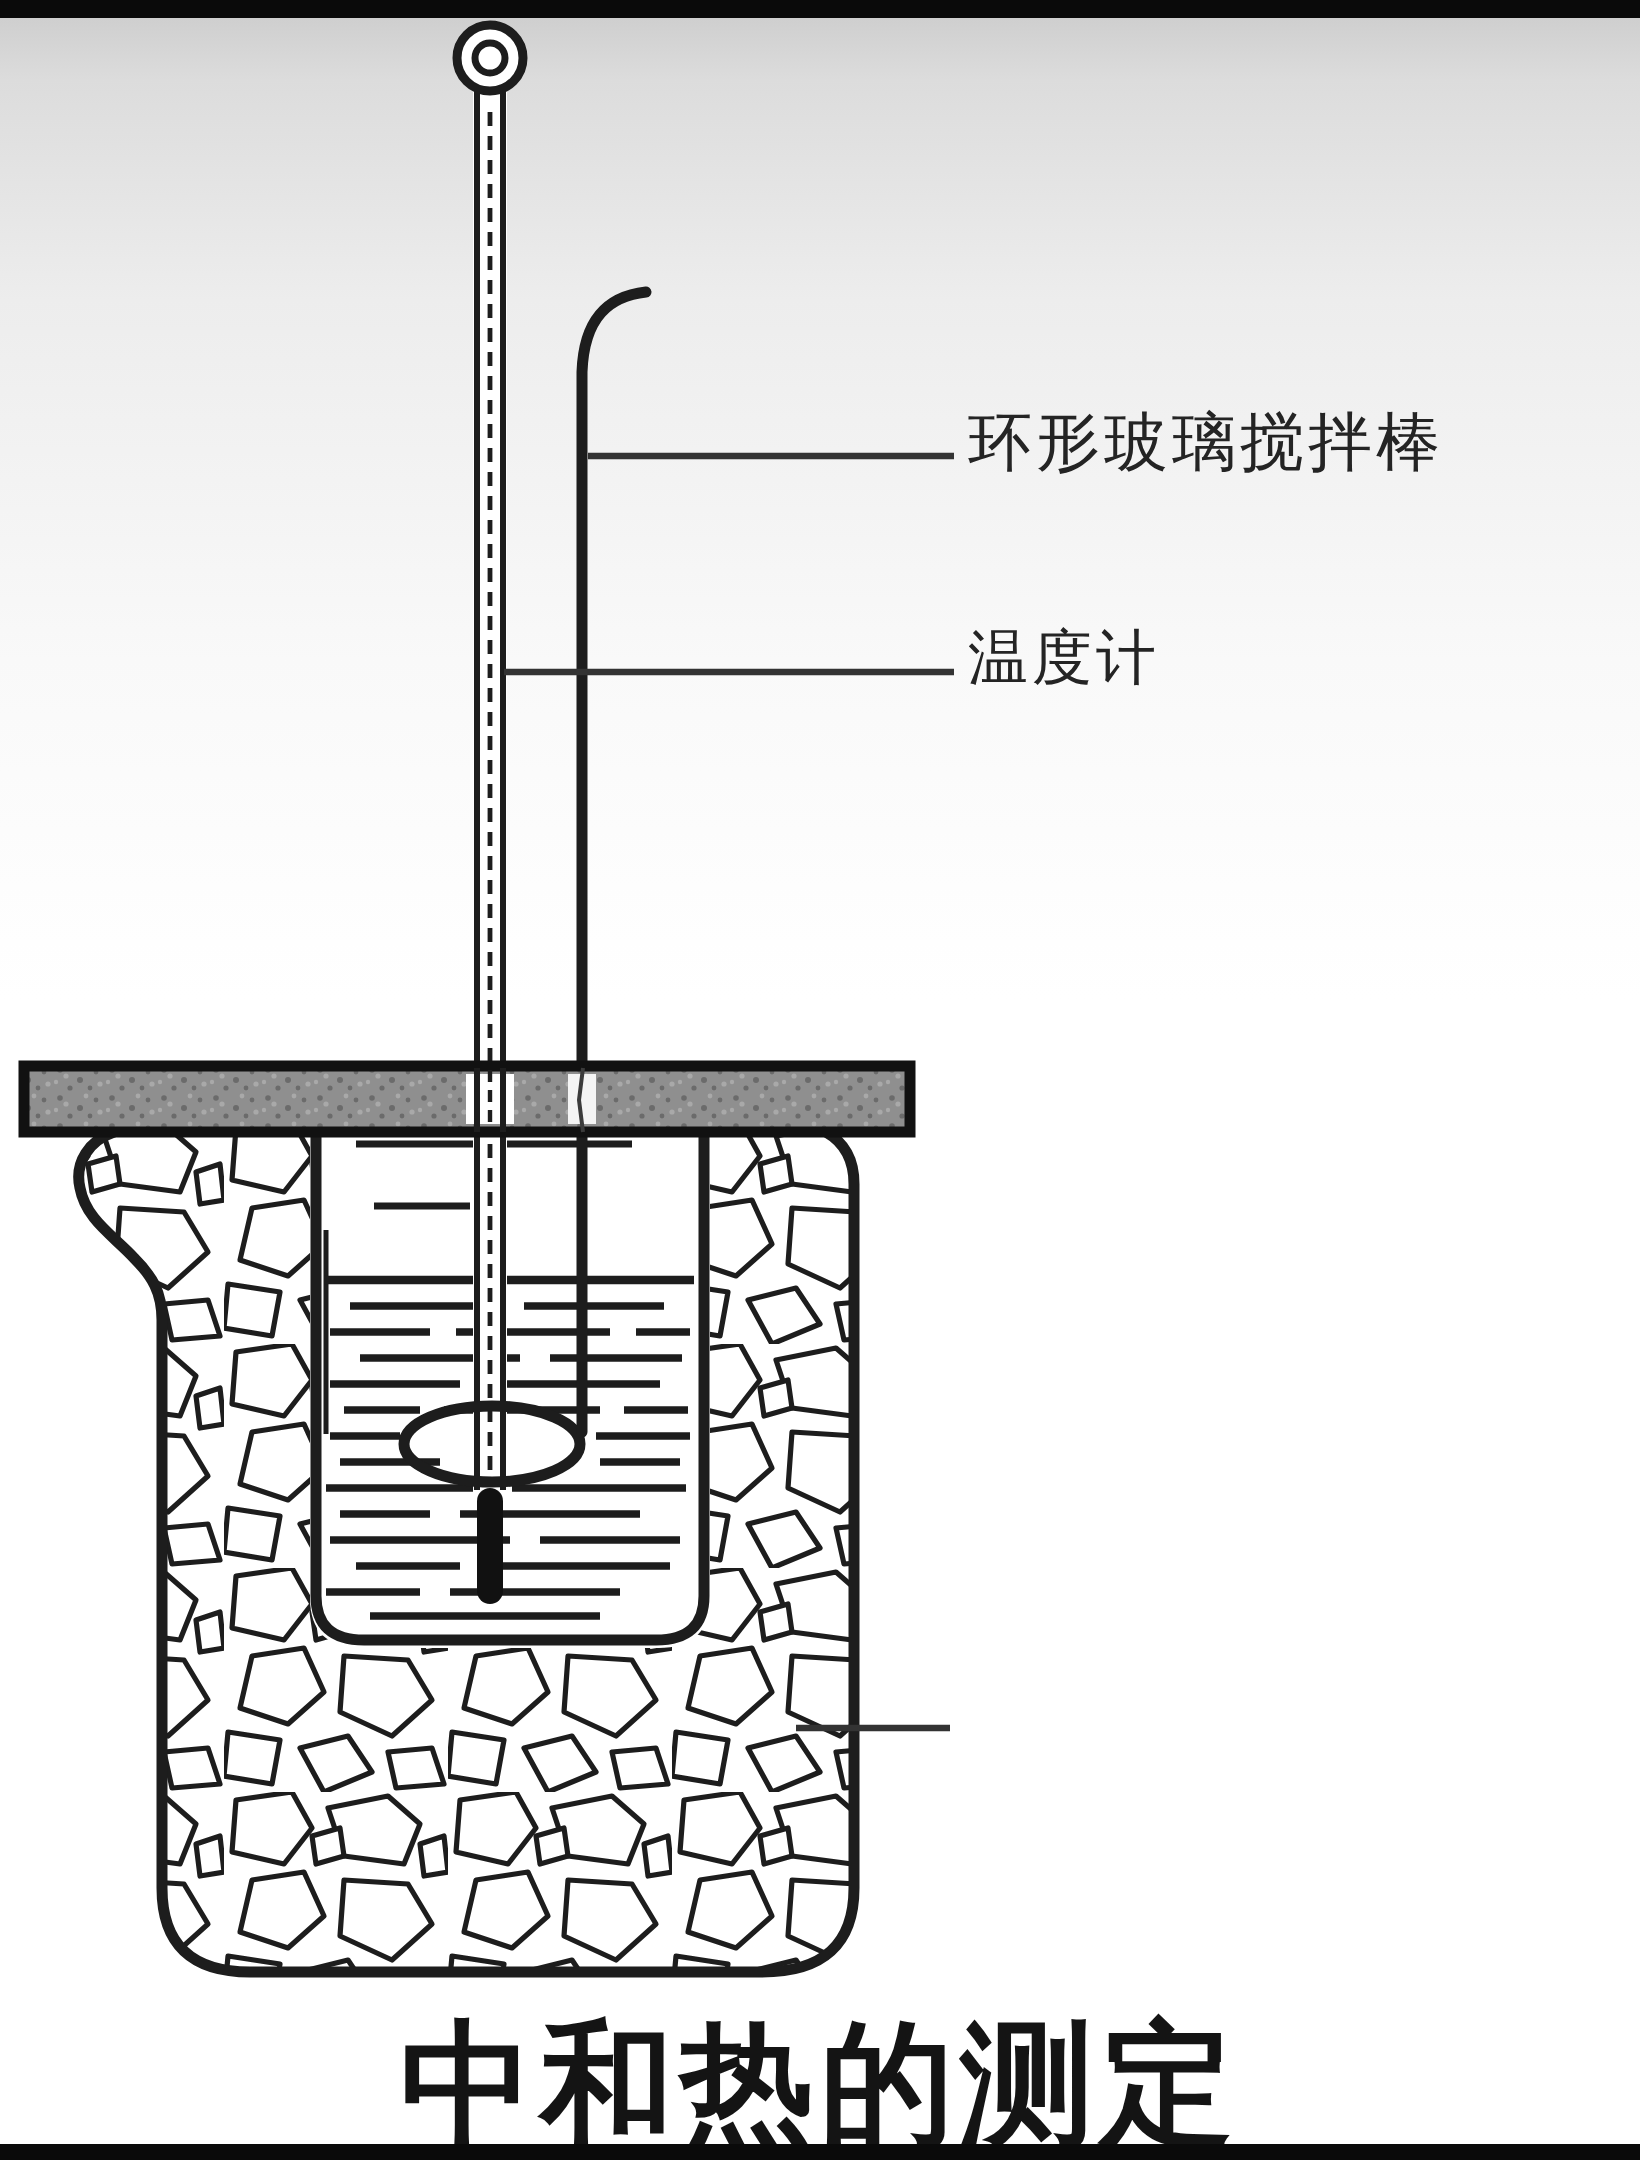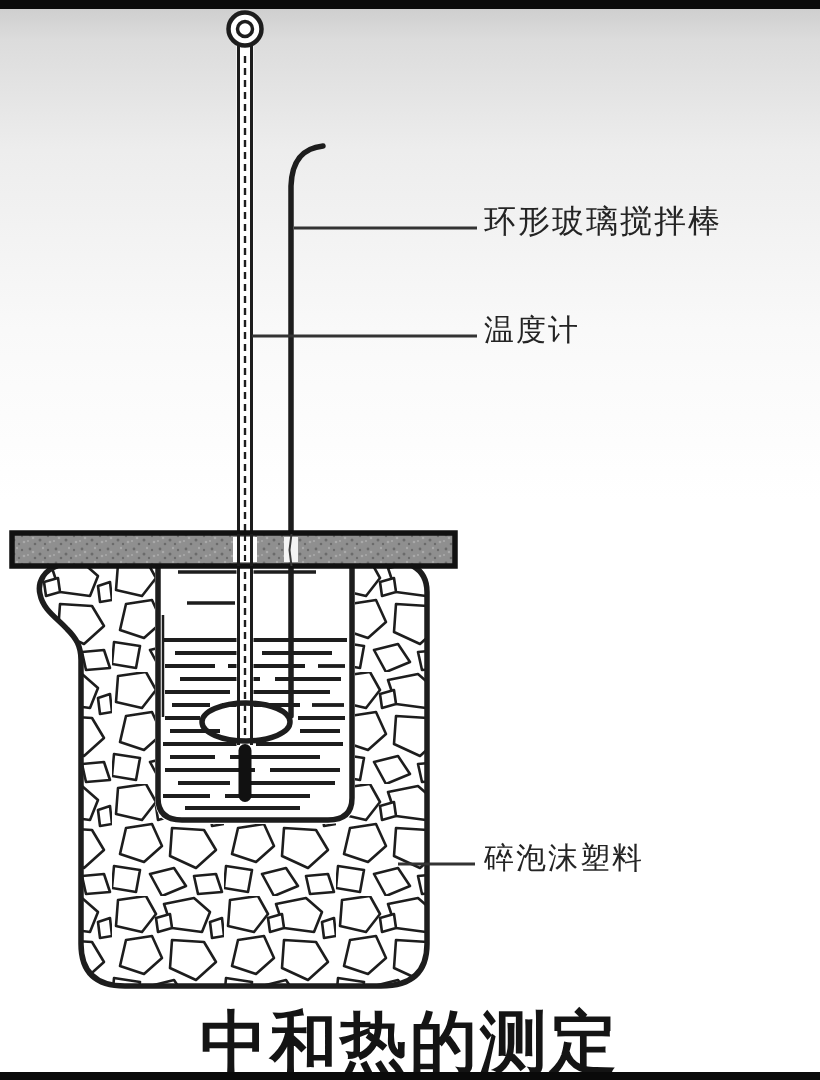--- a/index.html
+++ b/index.html
@@ -133,18 +133,17 @@
 
     <g stroke="#333333" stroke-width="3.2">
       <line x1="294" y1="228" x2="477" y2="228"></line>
       <line x1="252" y1="336" x2="477" y2="336"></line>
       <line x1="398" y1="864" x2="475" y2="864"></line>
     </g>
   </svg>
 
   <div class="callout big" style="left:484px;top:204px;">环形玻璃搅拌棒</div>
   <div class="callout" style="left:484px;top:313px;">温度计</div>
-  <div class="callout" style="left:484px;top:841px;">碎泡沫塑料</div>
 
   <div class="diagram-title">中和热的测定</div>
 
   <div class="bar bottom"></div>
 </div>
 
 </body></html>

